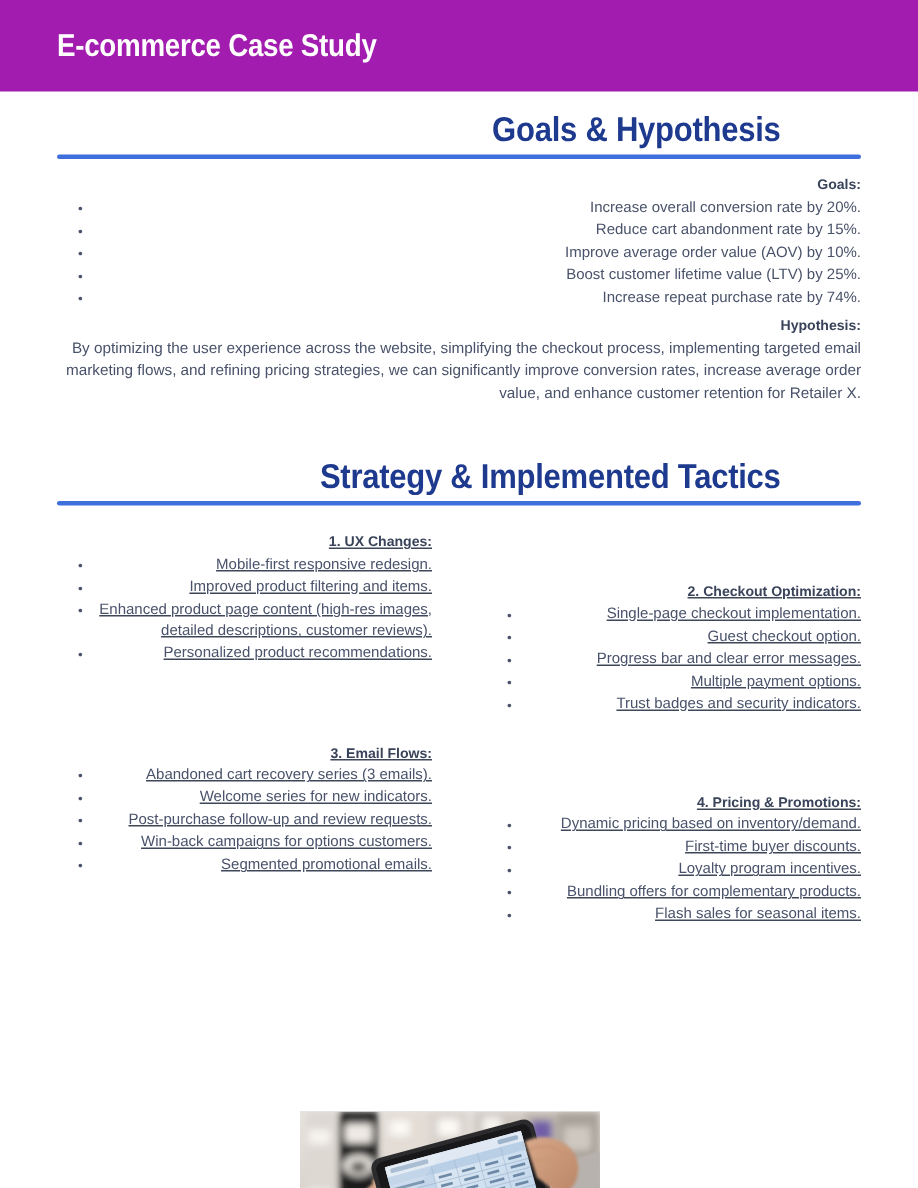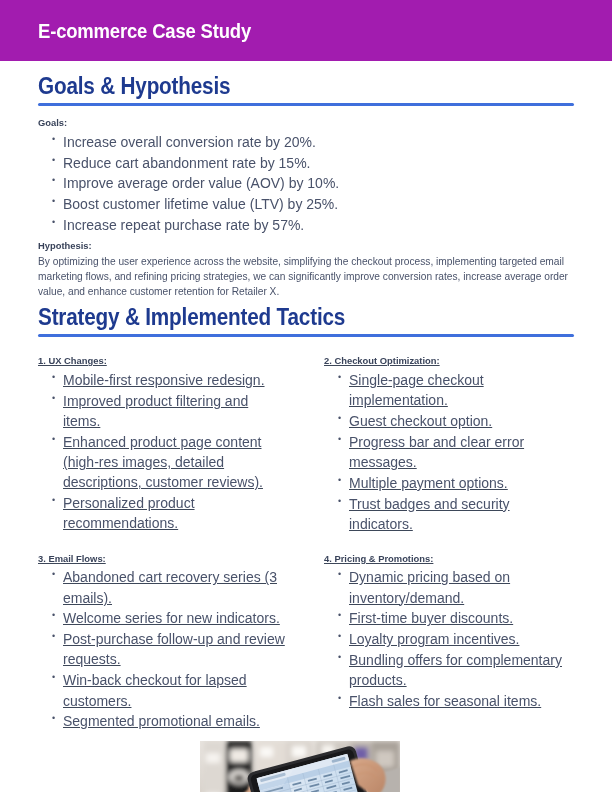--- a/index.html
+++ b/index.html
@@ -40,20 +40,21 @@
     white-space: nowrap;
   }
 
   
   .page-body {
     position: absolute;
     left: 0;
     top: 61px;
     width: 520px;
     height: 731px;
+    text-align: right;
   }
 
   .section {
     position: absolute;
     left: 38px;
     width: 536px;
   }
   #section-goals { top: 12px; }
   #section-strategy { top: 243px; }
 
@@ -86,21 +87,21 @@
   }
 
   ul.bullets {
     list-style: none;
     margin: 0;
     padding: 0;
   }
   ul.bullets > li {
     position: relative;
     padding-left: 25px;
-    font-size: 14px;
+    font-size: 10px;
     line-height: 1.45;
     color: #49526a;
     margin: 0 0 0.5px 0;
   }
   ul.bullets > li::before {
     content: "\2022";
     position: absolute;
     left: 14px;
     top: 0;
     font-size: 9px;
@@ -133,20 +134,21 @@
     text-decoration: underline;
   }
   .tactics-row + .tactics-row {
     margin-top: 17px;
   }
   .tactic-col {
     width: 250px;
   }
   .tactic-col + .tactic-col {
     margin-left: 36px;
+    margin-top: 33px;
   }
   .tactic-col ul.bullets {
     margin-top: 2px;
   }
 
   
   .photo-frame {
     position: absolute;
     left: 200px;
     top: 680px;
@@ -172,21 +174,21 @@
     <h2 class="section-heading">Goals &amp; Hypothesis</h2>
     <div class="section-rule"></div>
 
     <p class="block-label" id="goals-label">Goals:</p>
 
     <ul class="bullets" id="goals-list">
       <li>Increase overall conversion rate by 20%.</li>
       <li>Reduce cart abandonment rate by 15%.</li>
       <li>Improve average order value (AOV) by 10%.</li>
       <li>Boost customer lifetime value (LTV) by 25%.</li>
-      <li>Increase repeat purchase rate by 57%.</li>
+      <li>Increase repeat purchase rate by 74%.</li>
     </ul>
 
     <p class="block-label" id="hypothesis-label">Hypothesis:</p>
 
     <p class="body-paragraph" id="hypothesis-text">By optimizing the user experience across the website, simplifying the checkout process, implementing targeted email marketing flows, and refining pricing strategies, we can significantly improve conversion rates, increase average order value, and enhance customer retention for Retailer X.</p>
   </section>
 
   <section class="section" id="section-strategy">
     <h2 class="section-heading">Strategy &amp; Implemented Tactics</h2>
     <div class="section-rule"></div>
@@ -215,21 +217,21 @@
         </div>
       </div>
 
       <div class="tactics-row">
         <div class="tactic-col">
           <p class="block-label">3. Email Flows:</p>
           <ul class="bullets">
             <li>Abandoned cart recovery series (3 emails).</li>
             <li>Welcome series for new indicators.</li>
             <li>Post-purchase follow-up and review requests.</li>
-            <li>Win-back checkout for lapsed customers.</li>
+            <li>Win-back campaigns for options customers.</li>
             <li>Segmented promotional emails.</li>
           </ul>
         </div>
         <div class="tactic-col">
           <p class="block-label">4. Pricing &amp; Promotions:</p>
           <ul class="bullets">
             <li>Dynamic pricing based on inventory/demand.</li>
             <li>First-time buyer discounts.</li>
             <li>Loyalty program incentives.</li>
             <li>Bundling offers for complementary products.</li>

